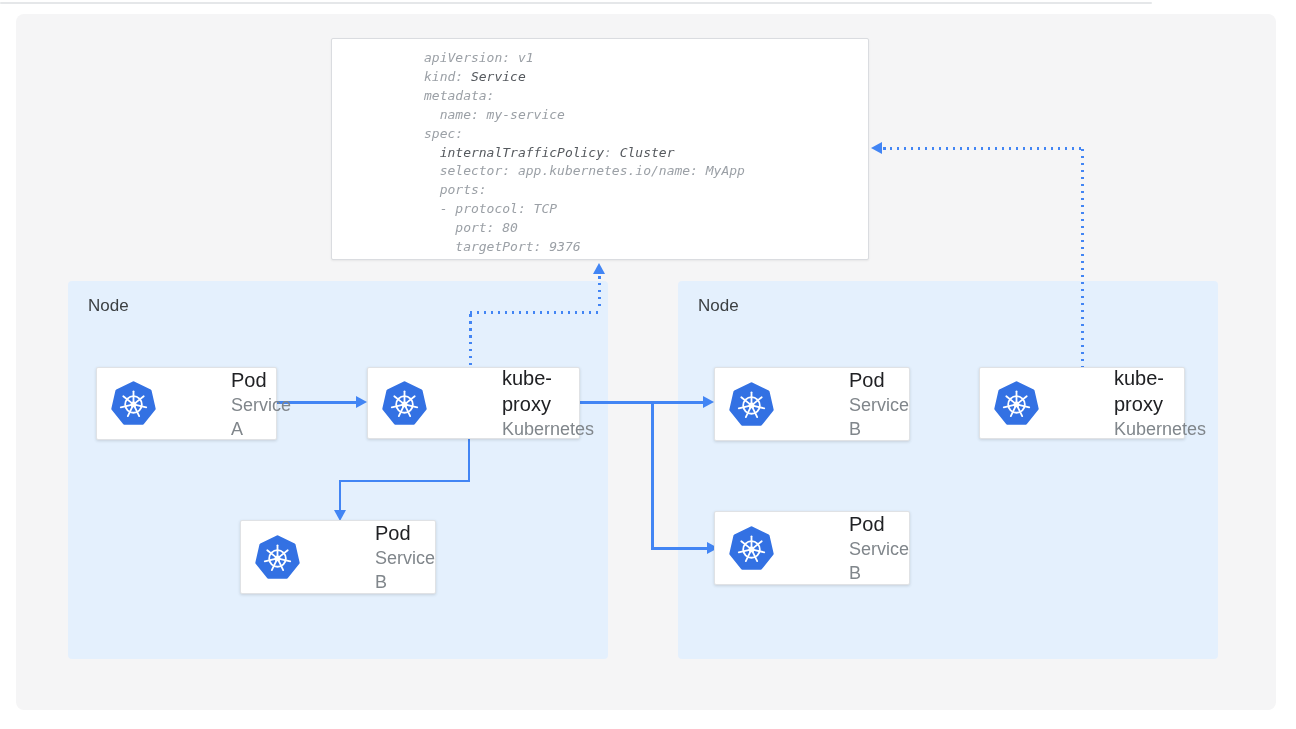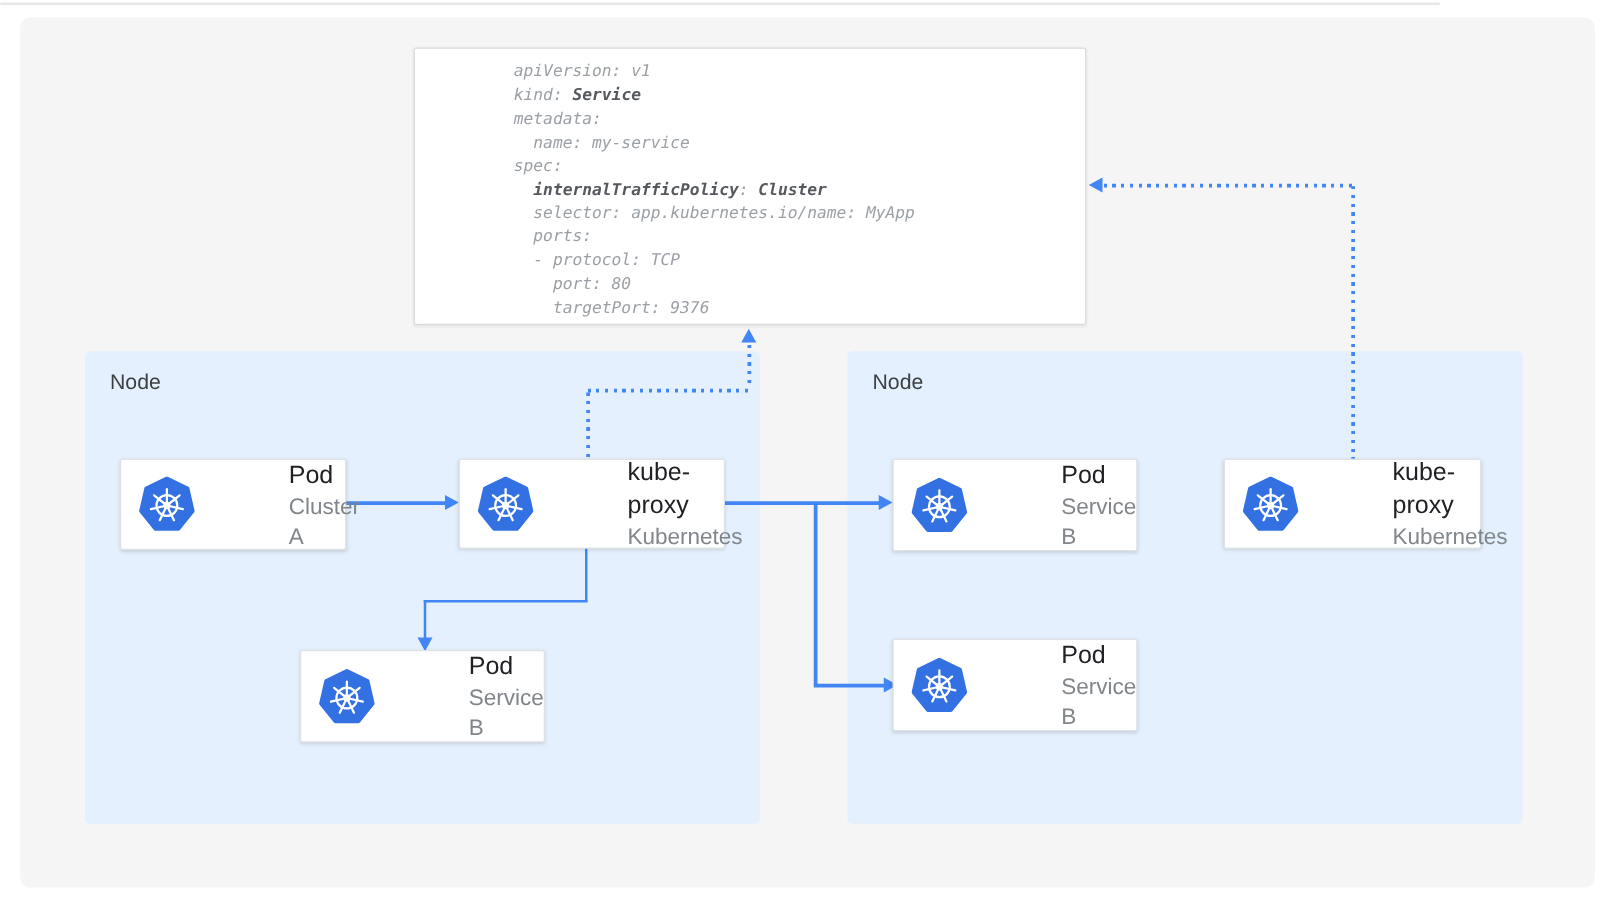--- a/index.html
+++ b/index.html
@@ -13,22 +13,22 @@
   .canvas { position:absolute; left:16px; top:14px; width:1260px; height:696px;
             background:var(--canvas-bg,#f5f5f6); border-radius:8px; }
 
   
   .yaml-panel { position:absolute; left:331px; top:38px; width:538px; height:222px;
                 background:#ffffff; border:1px solid #dadce0; border-radius:2px;
                 box-shadow:0 1px 2px rgba(60,64,67,.08); }
   .yaml-code { padding:10px 0 0 79px;
                font-family:"DejaVu Sans Mono", monospace; font-style:italic;
                font-size:13px; line-height:18.9px; white-space:pre;
-               color:var(--yaml-text,#9ba0a6); }
-  .yaml-code .b { font-weight:bold; color:var(--yaml-bold,#55595e); }
+               color:var(--yaml-text,#9ba0a6);margin-left:13px; }
+  .yaml-code .b { font-weight:normal; color:var(--yaml-bold,#55595e); }
 
   
   .node { position:absolute; width:540px; height:378px;
           background:var(--node-fill,#e4f0fd); border-radius:4px; }
   .node-label { position:absolute; left:20px; top:15px; font-size:17px;
                 color:#3c4043; }
 
   
   .card { position:absolute; background:#ffffff; border:1px solid #e0e2e5;
           border-radius:2px; box-shadow:0 1px 3px rgba(60,64,67,.18);
@@ -115,21 +115,21 @@
       <line x1="50" y1="52" x2="62.6" y2="78.1"></line>
       <line x1="50" y1="52" x2="37.4" y2="78.1"></line>
       <line x1="50" y1="52" x2="21.7" y2="58.5"></line>
       <line x1="50" y1="52" x2="27.3" y2="33.9"></line>
     </g>
     <circle cx="50" cy="52" r="6.5" fill="#ffffff"></circle>
   </svg>
 </span>
     <div class="card-text">
       <div class="card-title">Pod</div>
-      <div class="card-subtitle">Cluster A</div>
+      <div class="card-subtitle">Service A</div>
     </div>
   </div>
 
   <div class="card" style="left:367px; top:367px; width:213px; height:72px;">
     <span class="k8s-logo">
   <svg viewBox="0 0 100 100" width="45" height="45">
     <polygon points="50,4 86.7,22 95.8,61.8 70.4,93.5 29.6,93.5 4.2,61.8 13.3,22" fill="var(--k8s-blue,#3371e3)" stroke="var(--k8s-blue,#3371e3)" stroke-width="7" stroke-linejoin="round"></polygon>
     <g stroke="#ffffff" stroke-width="4" stroke-linecap="round" fill="none">
       <circle cx="50" cy="52" r="18.5"></circle>
       <line x1="50" y1="52" x2="50" y2="23"></line>

